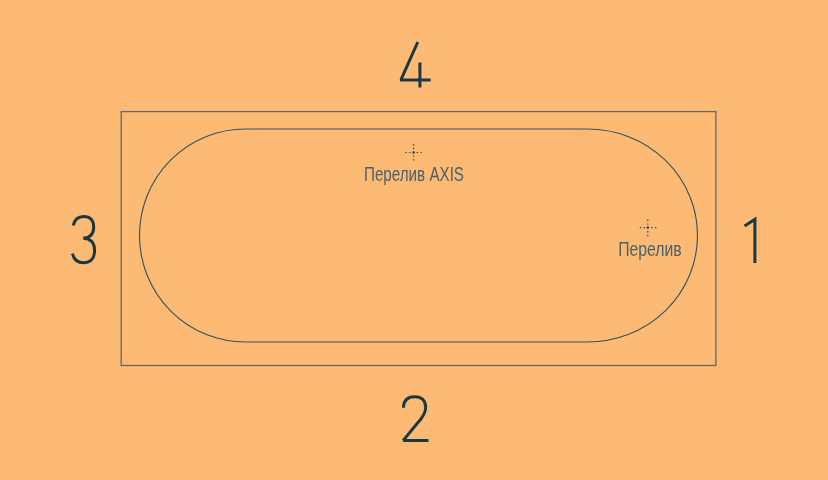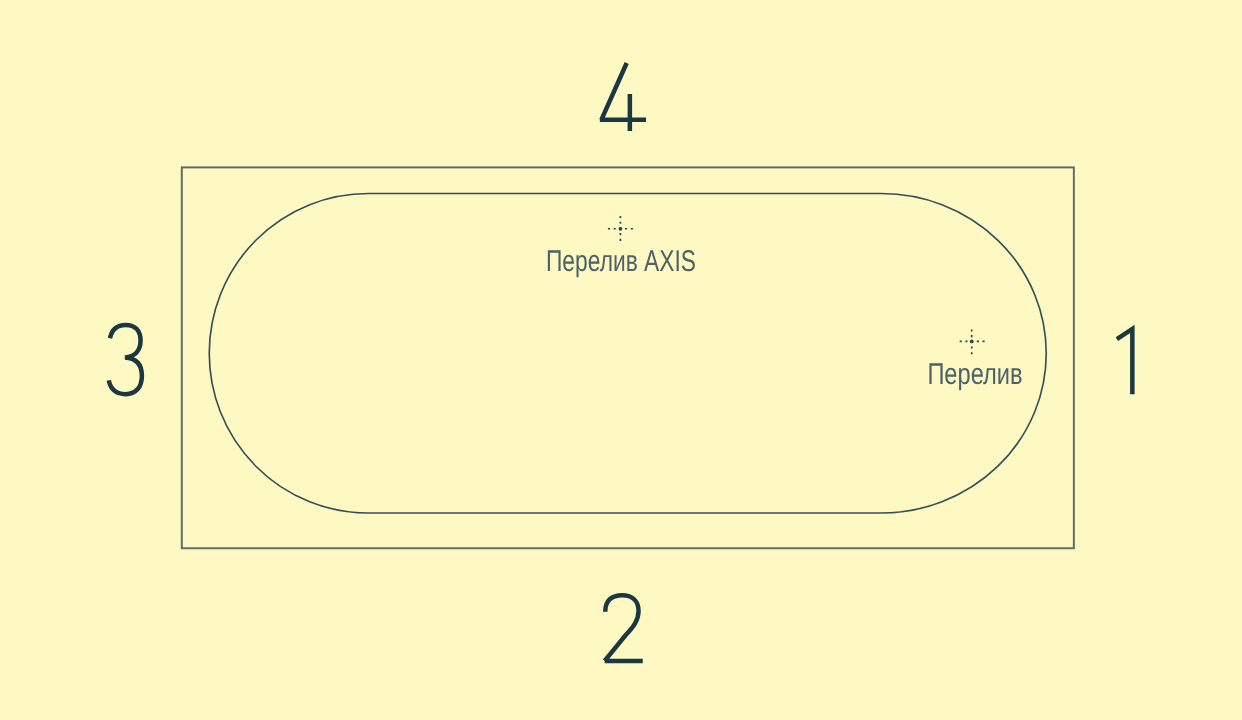--- a/index.html
+++ b/index.html
@@ -1,16 +1,16 @@
 <!DOCTYPE html>
 <html><head>
 <meta charset="utf-8">
 <style>
   html,body{margin:0;padding:0;background:#ffffff;}
-  .page{position:relative;width:828px;height:480px;background:#fef9c3;overflow:hidden;
+  .page{position:relative;width:828px;height:480px;background:#fdba74;overflow:hidden;
         font-family:"Liberation Sans",sans-serif;}
   svg{position:absolute;left:0;top:0;}
 </style>
 </head>
 <body>
 
 <div class="page">
 <svg width="828" height="480" viewBox="0 0 828 480">
 
   <rect x="121.2" y="111.6" width="594.7" height="253.9" fill="none" stroke="#5c6b68" stroke-width="1.3"></rect>

